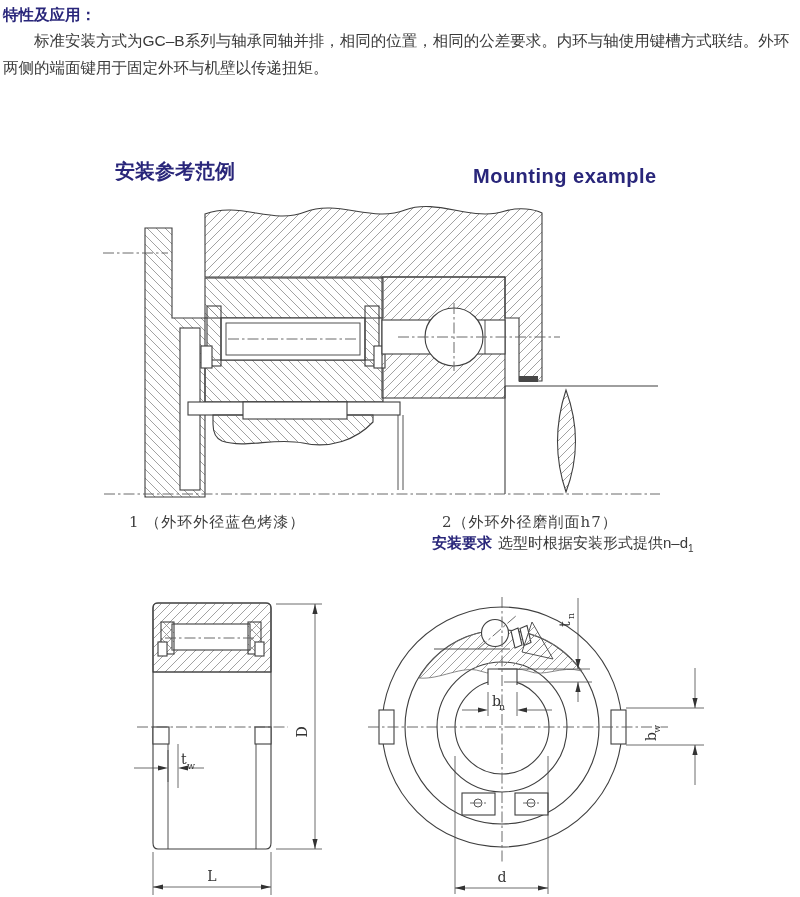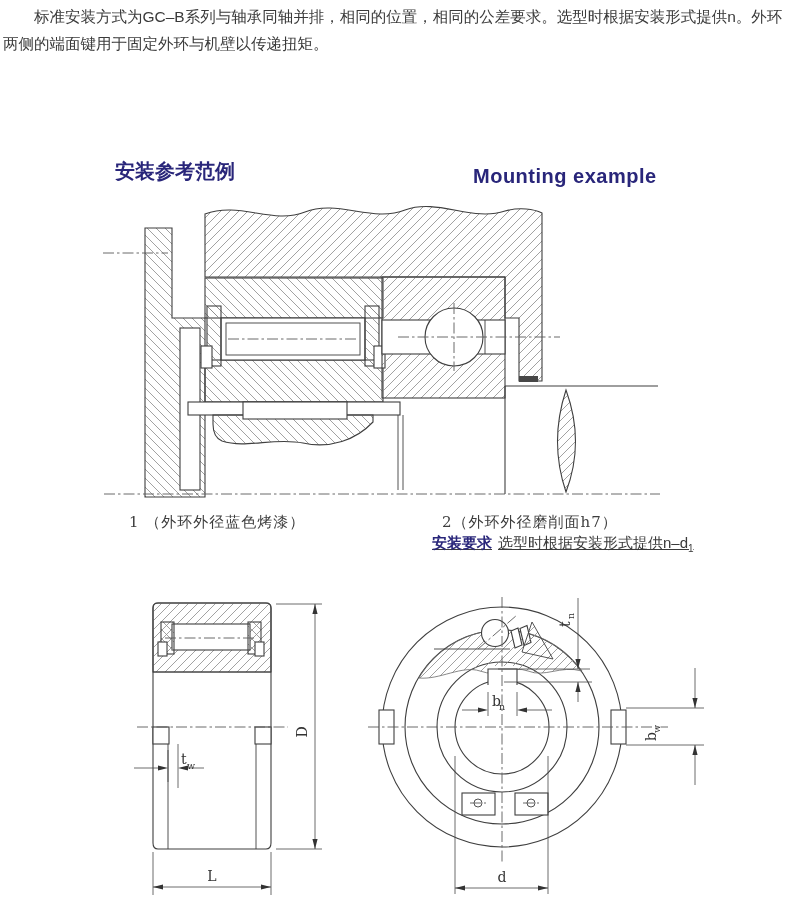--- a/index.html
+++ b/index.html
@@ -5,40 +5,41 @@
   html,body{margin:0;padding:0;}
   body{width:800px;height:897px;position:relative;background:#ffffff;
        font-family:"Liberation Sans",sans-serif;overflow:hidden;}
   .abs{position:absolute;}
   #intro{top:3px;left:3px;width:794px;}
   .doc-title{font-size:15.5px;font-weight:bold;color:#29267a;line-height:24px;}
   #intro p{margin:0;text-indent:2em;font-size:15.5px;line-height:27px;color:#3a3a3a;}
   .h-zh,.h-en{font-size:20px;font-weight:bold;color:#29267a;}
   .h-en{letter-spacing:.5px;}
   .cap{font-size:15px;font-family:"DejaVu Serif","Liberation Serif",serif;color:#3d3d3d;letter-spacing:1px;margin-top:7px;}
-  .note{font-size:15px;color:#3a3a3a;text-decoration:underline;}
+  .note{font-size:15px;color:#3a3a3a;}
   .note .nlbl{color:#29267a;font-weight:bold;margin-right:6px;}
   .note sub{font-size:10px;}
   svg text{font-family:"DejaVu Serif","Liberation Serif",serif;fill:#333;}
   .dim{font-size:14px;}
   .dimsub{font-size:9.5px;}
   .ln{stroke:#3f3f3f;stroke-width:1.1;fill:none;}
   .lnt{stroke:#3f3f3f;stroke-width:0.9;fill:none;}
   .wh{fill:#ffffff;stroke:#3f3f3f;stroke-width:1.1;}
   .hA{fill:url(#hatchA);stroke:#3f3f3f;stroke-width:1.1;}
   .hB{fill:url(#hatchB);stroke:#3f3f3f;stroke-width:1.1;}
   .cl{stroke:#5a5a5a;stroke-width:0.9;fill:none;stroke-dasharray:11 3 2.5 3;}
   .dl{stroke:#474747;stroke-width:0.8;fill:none;}
   .ar{fill:#333;stroke:none;}
 </style>
 </head>
 <body>
 
 <div id="intro" class="abs">
-  <p>标准安装方式为GC–B系列与轴承同轴并排，相同的位置，相同的公差要求。选型时根据安装形式提供n。外环两侧的端面键用于固定外环与机壁以传递扭矩。</p>
+  <div class="doc-title">特性及应用：</div>
+  <p>标准安装方式为GC–B系列与轴承同轴并排，相同的位置，相同的公差要求。内环与轴使用键槽方式联结。外环两侧的端面键用于固定外环与机壁以传递扭矩。</p>
 </div>
 
 <div class="abs h-zh" style="left:115px;top:158px;text-align:right;">安装参考范例</div>
 <div class="abs h-en" style="left:473px;top:165px;">Mounting example</div>
 
 <div class="abs cap" style="left:129px;top:506px;">1 （外环外径蓝色烤漆）</div>
 <div class="abs cap" style="left:442px;top:506px;">2（外环外径磨削面h7）</div>
 <div class="abs note" style="left:432px;top:534px;">
   <span class="nlbl">安装要求</span><span>选型时根据安装形式提供n–d</span><sub>1</sub>
 </div>

